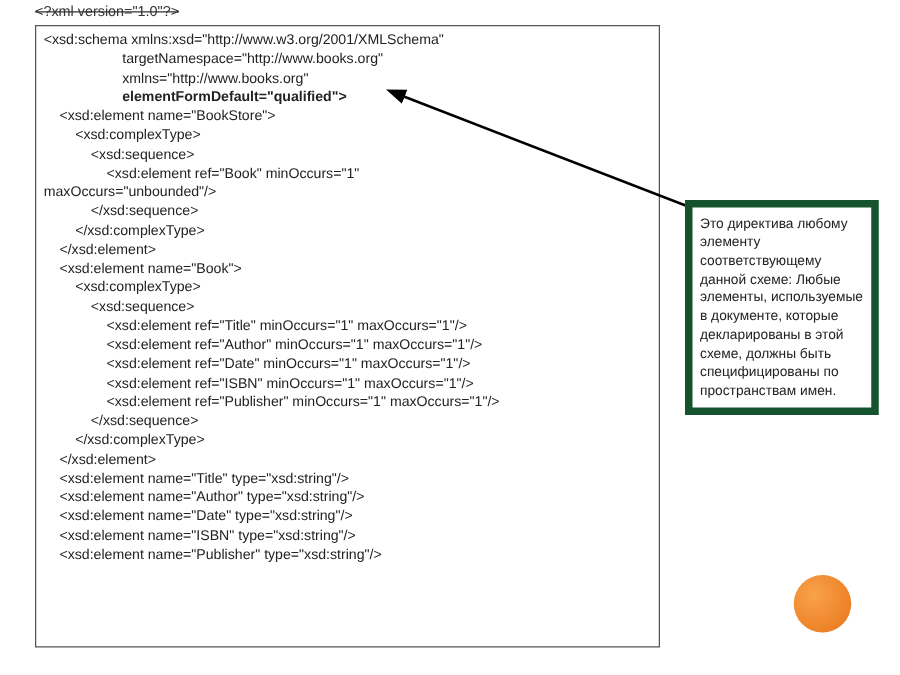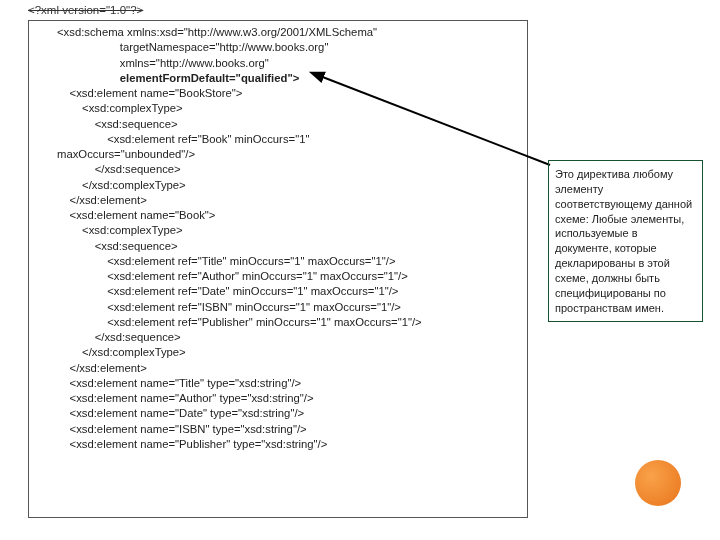--- a/index.html
+++ b/index.html
@@ -28,29 +28,28 @@
     top: 4px;
     font-size: 11.5px;
     color: #333;
     text-decoration: line-through;
   }
   .line {
     font-size: 11.3px;
     line-height: 1.35;
     color: #222;
     white-space: pre;
-    margin-left: 22px;
   }
   .bold { font-weight: bold; }
   .annot-box {
     position: absolute;
     left: 548px;
     top: 160px;
     width: 155px;
-    border: 1px solid #14532d;
+    border: 6px solid #14532d;
     padding: 6px;
     font-size: 11px;
     line-height: 1.35;
     color: #222;
     box-sizing: border-box;
   }
   .circle {
     position: absolute;
     left: 635px;
     top: 460px;

